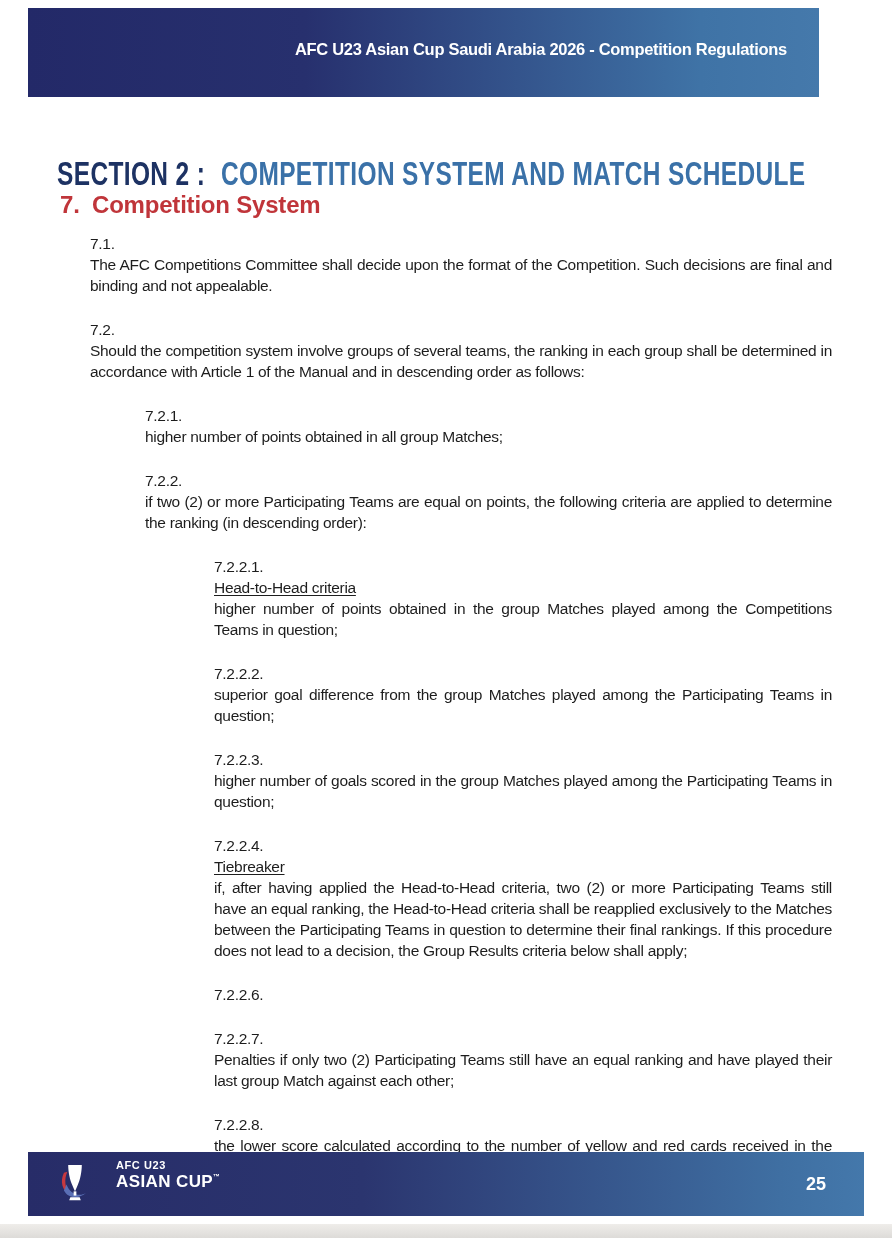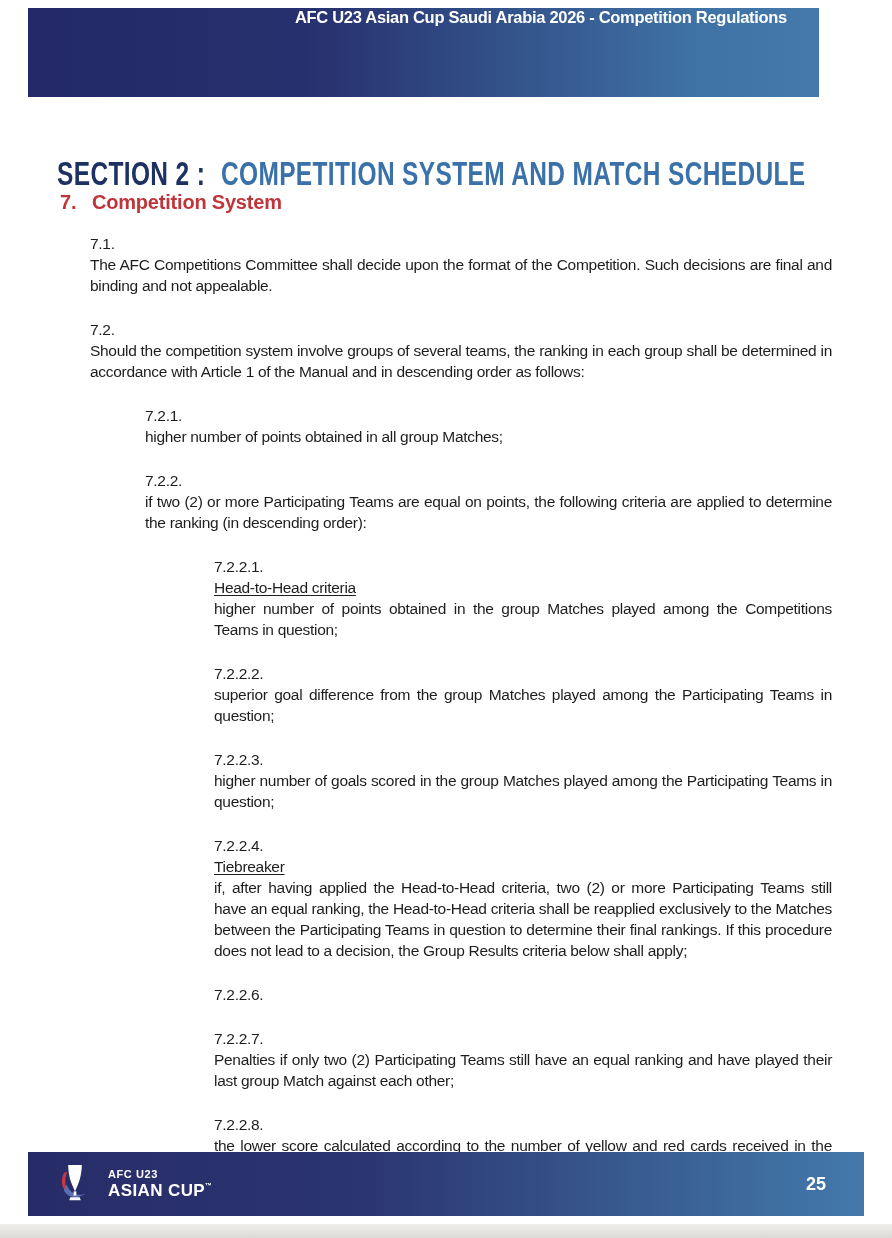--- a/index.html
+++ b/index.html
@@ -6,41 +6,41 @@
   .page {
     position:relative; width:892px; height:1238px; margin:0 auto;
     background:#ffffff; overflow:hidden;
     font-family:"Liberation Sans", sans-serif; color:#1d1d1d;
   }
 
   
   .top-bar {
     position:absolute; left:28px; top:8px; width:791px; height:89px;
     background:linear-gradient(90deg,#232968 0%,#27306e 35%,#3f73a6 85%,#4579ab 100%);
-    display:flex; align-items:flex-start; justify-content:flex-end;
+    display:flex; align-items:center; justify-content:flex-end;
     box-sizing:border-box; padding:0 32px 7px 0;
   }
   .doc-title {
     color:#ffffff; font-weight:bold; font-size:16.5px; letter-spacing:-0.3px;
     white-space:nowrap;
   }
 
   
   .section-heading {
     position:absolute; left:57px; top:131px; white-space:nowrap;
     font-weight:800; font-size:34px; line-height:38px; letter-spacing:0.5px;
     transform:scaleX(0.72); transform-origin:left top;
   }
   .sec-prefix { color:#1d3263; margin-right:22px; }
   .sec-title  { color:#3a71a8; }
 
   
   .article-heading {
     position:absolute; left:60px; top:191px;
-    font-size:20px; font-weight:bold; color:#c0353a; letter-spacing:-0.2px;
+    font-size:24px; font-weight:bold; color:#c0353a; letter-spacing:-0.2px;
   }
   .art-num { display:inline-block; width:32px; }
 
   
   .content {
     position:absolute; left:90px; top:233px; width:742px;
     font-size:15.5px; line-height:21px; letter-spacing:-0.3px;
   }
   .clause { display:flex; margin-top:23px;flex-direction:column; }
   .clause:first-child { margin-top:0; }
@@ -56,21 +56,21 @@
     text-decoration:underline; text-underline-offset:2px;
   }
 
   
   .footer-bar {
     position:absolute; left:28px; top:1152px; width:836px; height:64px;
     background:linear-gradient(90deg,#272c68 0%,#2b356f 40%,#3f6fa2 90%,#4478ab 100%);
     display:flex; align-items:center; justify-content:space-between;
     box-sizing:border-box; padding:0 38px 0 30px;
   }
-  .logo { display:flex; align-items:center; gap:16px; }
+  .logo { display:flex; gap:24px; }
   .logo-text { color:#ffffff; line-height:1; }
   .logo-line1 { font-size:11px; font-weight:bold; letter-spacing:0.6px; margin-bottom:2px; }
   .logo-line2 { font-size:17px; font-weight:bold; letter-spacing:0.4px; }
   .logo-tm { font-size:7px; vertical-align:top; }
   .page-number { color:#ffffff; font-size:18px; font-weight:bold; }
 
   .bottom-strip {
     position:absolute; left:0; right:0; bottom:0; height:14px;
     background:linear-gradient(180deg,#efedea 0%,#dddbd8 100%);
   }

